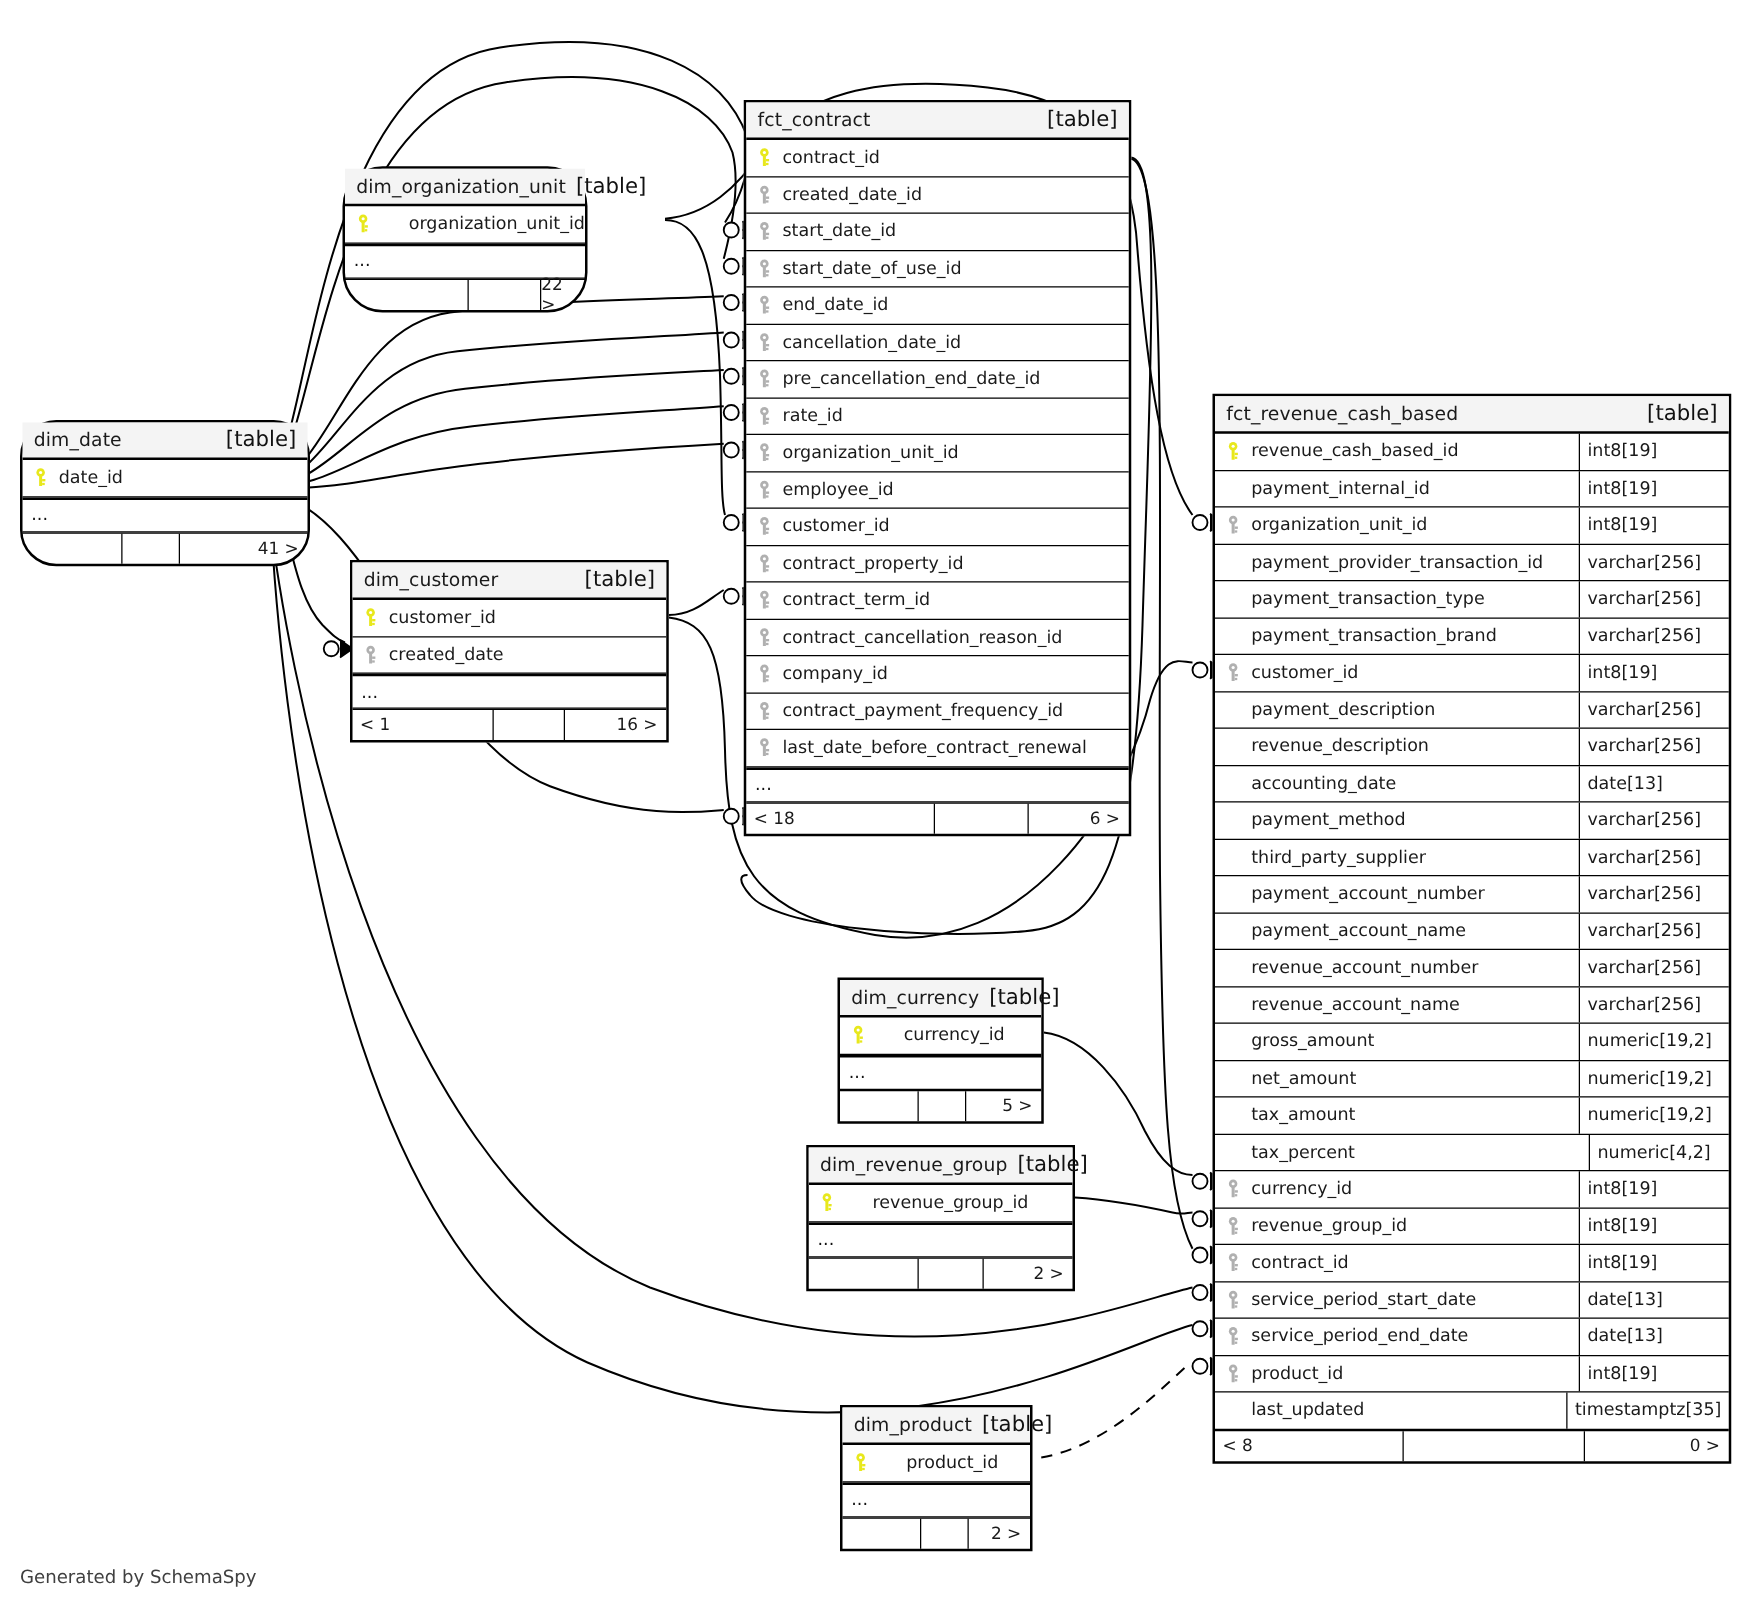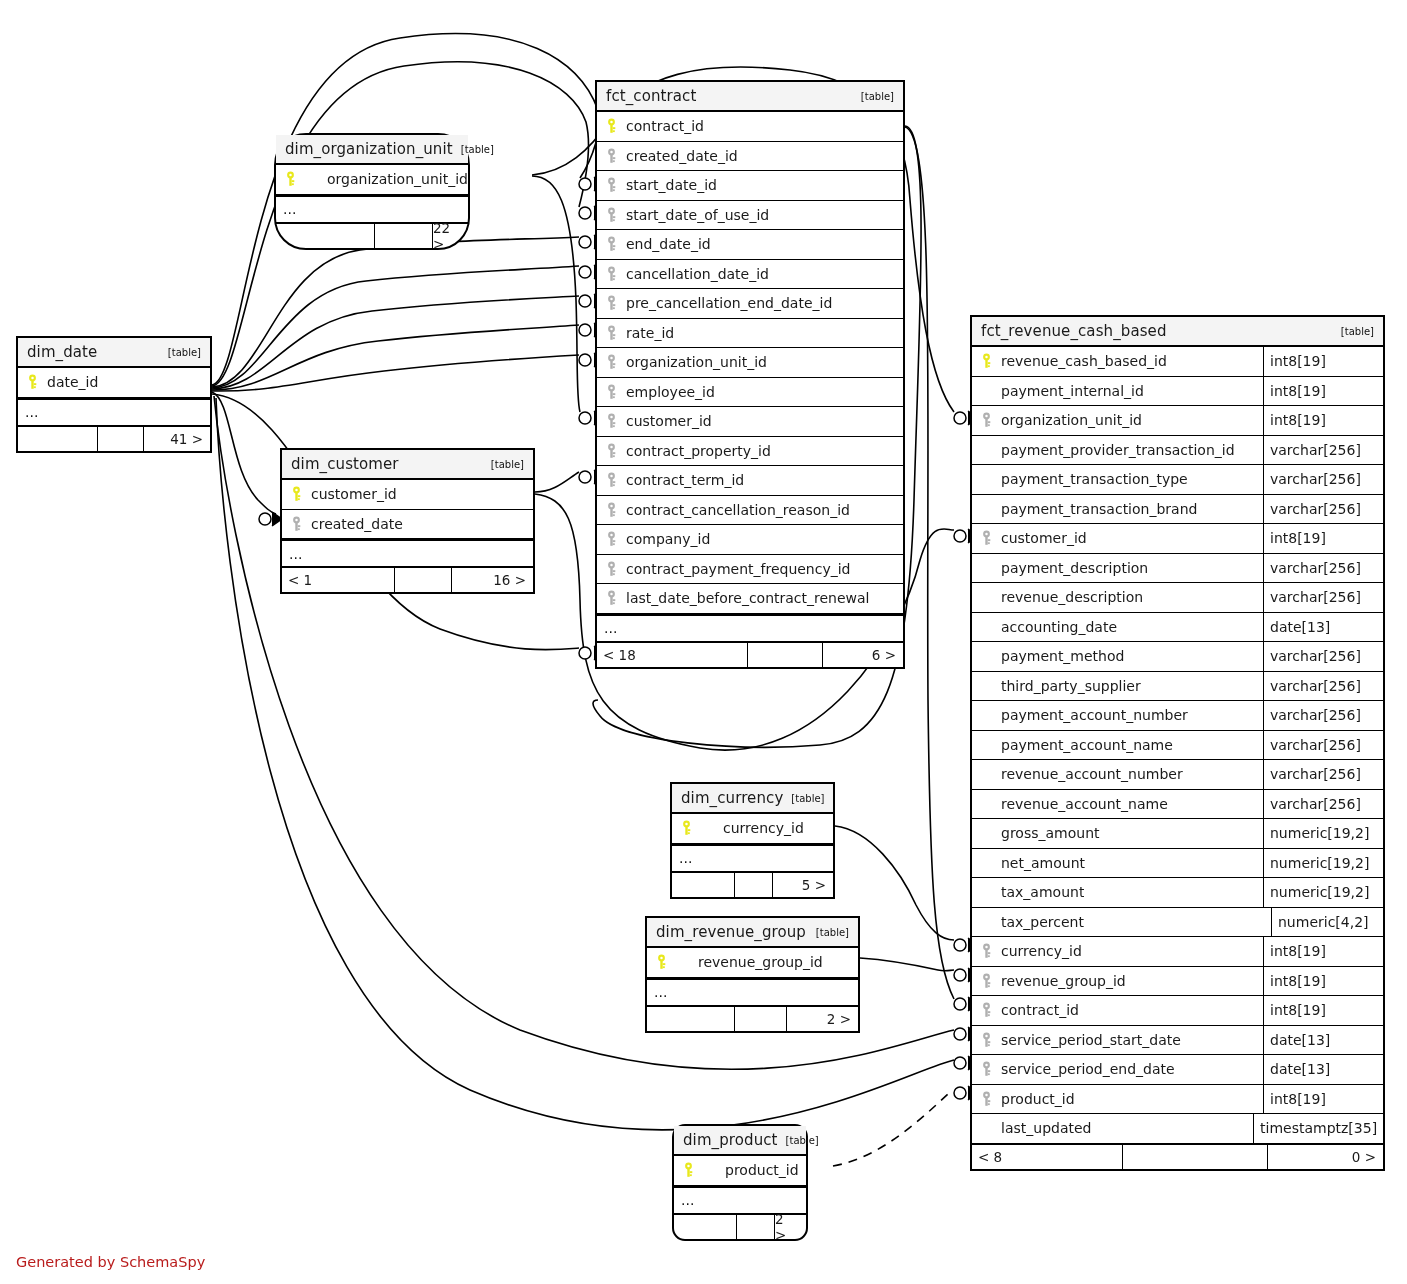--- a/index.html
+++ b/index.html
@@ -13,21 +13,21 @@
   .tbl{
     position:absolute;z-index:3;background:#ffffff;
     border:2px solid #000000;box-sizing:border-box;
   }
   .tbl-hdr{
     display:flex;align-items:center;justify-content:space-between;
     background:#f4f4f4;border-bottom:2px solid #000;
     padding:0 9px;height:30px;box-sizing:border-box;
   }
   .tbl-name{font-weight:normal;font-size:15px;letter-spacing:0.1px;white-space:nowrap;}
-  .tbl-tag{font-size:10px;color:#111;white-space:nowrap;padding-left:8px;}
+  .tbl-tag{font-size:17px;color:#111;white-space:nowrap;padding-left:8px;}
   .row{
     display:flex;align-items:center;height:29.5px;
     border-bottom:1px solid #000;box-sizing:border-box;font-size:14px;
   }
   .row:last-child{border-bottom:none;}
   .rowname{display:flex;align-items:center;flex:1 1 auto;min-width:0;padding-left:7px;overflow:hidden;}
   .rowtype{
     flex:0 0 auto;border-left:1px solid #000;padding-left:6px;
     font-size:14px;box-sizing:border-box;height:100%;
     display:flex;align-items:center;
@@ -40,21 +40,21 @@
     display:flex;align-items:center;height:28px;padding-left:7px;
     border-top:2px solid #000;border-bottom:1px solid #000;
     font-size:14px;box-sizing:border-box;color:#111;
   }
   .foot{display:flex;height:25px;border-top:1px solid #000;box-sizing:border-box;font-size:13.5px;}
   .foot div{box-sizing:border-box;display:flex;align-items:center;height:100%;}
   .foot .f1{flex:0 0 auto;padding-left:6px;justify-content:flex-start;}
   .foot .f2{flex:0 0 auto;border-left:1px solid #000;}
   .foot .f3{flex:1 1 auto;border-left:1px solid #000;justify-content:flex-end;padding-right:7px;}
   .credit{
-    position:absolute;left:16px;top:1254px;font-size:14.5px;color:#b91c1c;z-index:4;
+    position:absolute;left:16px;top:1254px;font-size:14.5px;color:#404040;z-index:4;
   }
 </style>
 </head>
 <body>
 
 <div id="canvas">
 
   <svg id="edges" viewBox="0 0 1407 1284" xmlns="http://www.w3.org/2000/svg">
     <g fill="none" stroke="#000" stroke-width="1.6">
 
@@ -629,21 +629,21 @@
             <span class="lbl">organization_unit_id</span>
           </span>
         </div>
         <div class="ellipsis-row">...</div>
         <div class="foot">
           <div class="f1" style="width:98px"></div>
           <div class="f2" style="width:58px"></div>
           <div class="f3">22 &gt;</div>
         </div>
       </div>
-      <div class="tbl" style="left: 16px; top: 336px; width: 196px;">
+      <div class="tbl" style="left: 16px; top: 336px; width: 232px; border-radius: 29px;">
         <div class="tbl-hdr">
           <span class="tbl-name">dim_date</span>
           <span class="tbl-tag">[table]</span>
         </div>
         <div class="row">
           <span class="rowname">
             <svg class="key" viewBox="0 0 15 16" xmlns="http://www.w3.org/2000/svg">
               <circle cx="7.5" cy="4" r="3.4" fill="#e8e81c"></circle>
               <rect x="6.3" y="5.6" width="2.4" height="9.2" fill="#e8e81c"></rect>
               <rect x="8.7" y="9.2" width="2.6" height="1.9" fill="#e8e81c"></rect>
@@ -737,21 +737,21 @@
             <span class="lbl">revenue_group_id</span>
           </span>
         </div>
         <div class="ellipsis-row">...</div>
         <div class="foot">
           <div class="f1" style="width:87px"></div>
           <div class="f2" style="width:52px"></div>
           <div class="f3">2 &gt;</div>
         </div>
       </div>
-      <div class="tbl" style="left: 672px; top: 1124px; width: 136px; border-radius: 13px;">
+      <div class="tbl" style="left: 672px; top: 1124px; width: 154px;">
         <div class="tbl-hdr">
           <span class="tbl-name">dim_product</span>
           <span class="tbl-tag">[table]</span>
         </div>
         <div class="row indent">
           <span class="rowname">
             <svg class="key" viewBox="0 0 15 16" xmlns="http://www.w3.org/2000/svg">
               <circle cx="7.5" cy="4" r="3.4" fill="#e8e81c"></circle>
               <rect x="6.3" y="5.6" width="2.4" height="9.2" fill="#e8e81c"></rect>
               <rect x="8.7" y="9.2" width="2.6" height="1.9" fill="#e8e81c"></rect>

